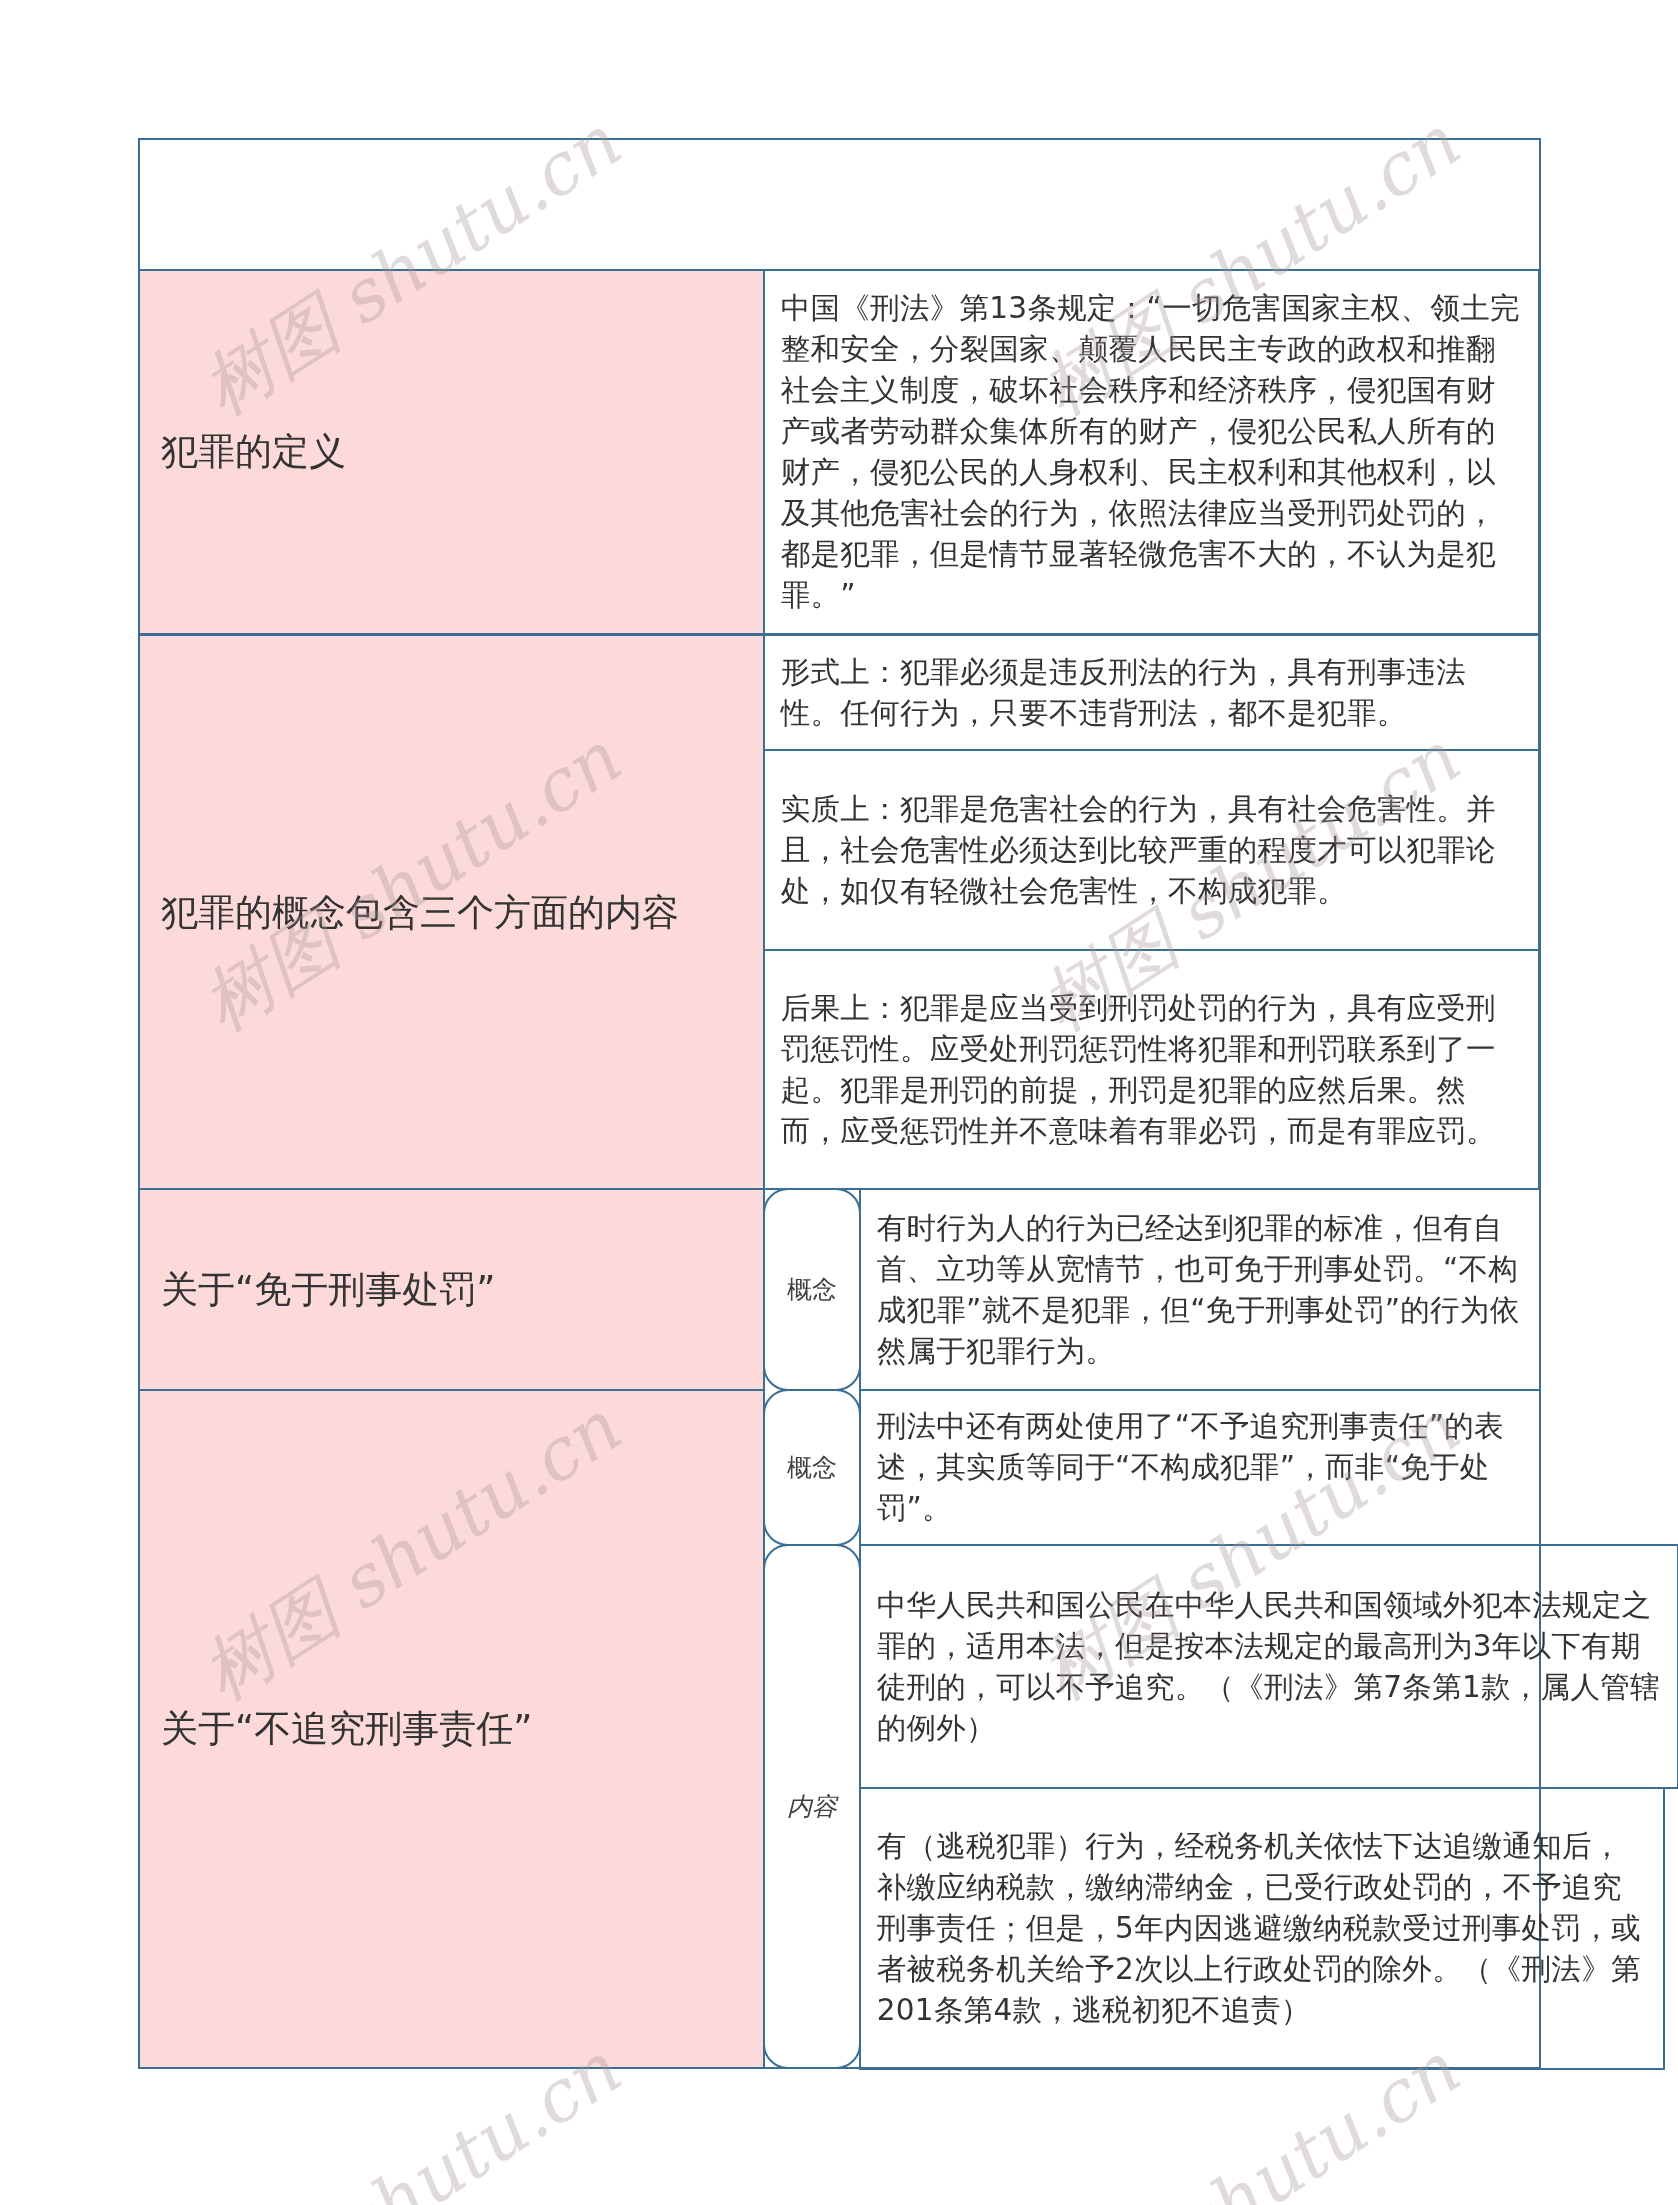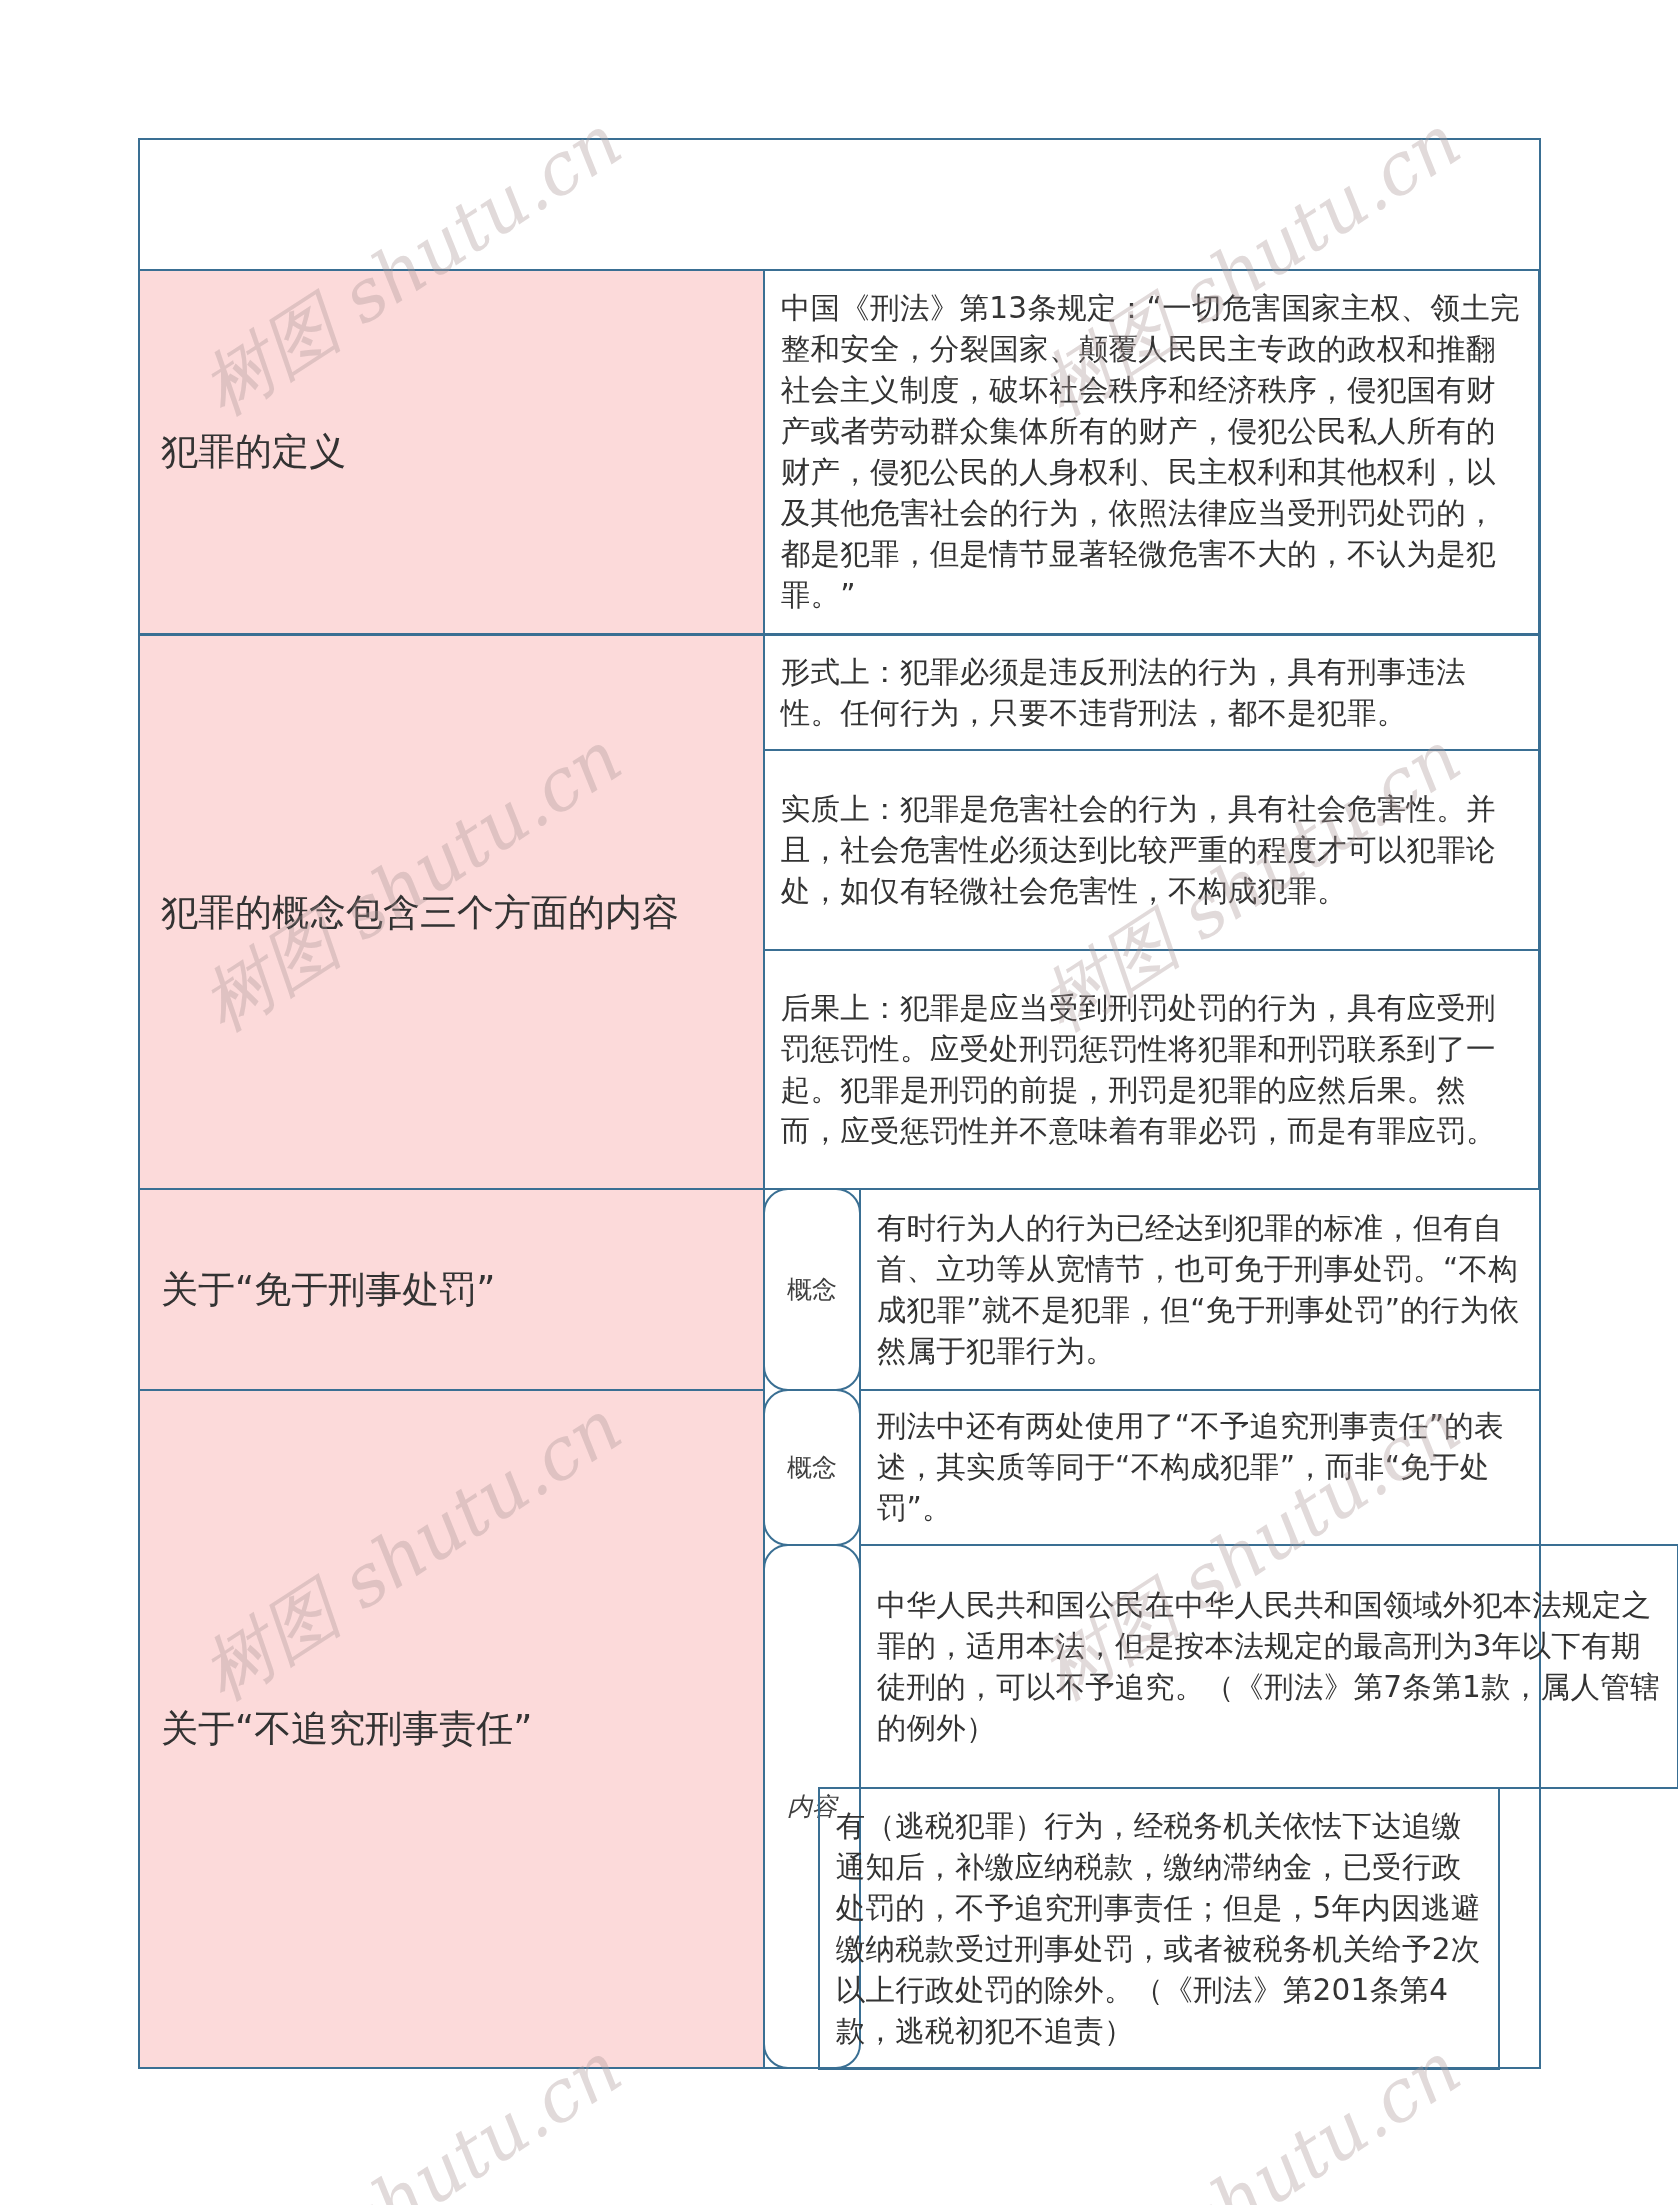--- a/index.html
+++ b/index.html
@@ -62,21 +62,21 @@
   </div>
   <div class="cell text" style="left:719px; top:1249px; width:682px; height:157px;">
     <span>刑法中还有两处使用了“不予追究刑事责任”的表述，其实质等同于“不构成犯罪”，而非“免于处罚”。</span>
   </div>
   <div class="cell sub" style="left:623px; top:1404px; width:98px; height:525px;font-style:italic;">
     <span>内容</span>
   </div>
   <div class="cell text" style="left:719px; top:1404px; width:820px; height:245px;">
     <span>中华人民共和国公民在中华人民共和国领域外犯本法规定之罪的，适用本法，但是按本法规定的最高刑为3年以下有期徒刑的，可以不予追究。（《刑法》第7条第1款，属人管辖的例外）</span>
   </div>
-  <div class="cell text" style="left:678px; top:1647px; width:682px; height:283px;">
+  <div class="cell text" style="left:719px; top:1647px; width:806px; height:283px;">
     <span>有（逃税犯罪）行为，经税务机关依怯下达追缴通知后，补缴应纳税款，缴纳滞纳金，已受行政处罚的，不予追究刑事责任；但是，5年内因逃避缴纳税款受过刑事处罚，或者被税务机关给予2次以上行政处罚的除外。（《刑法》第201条第4款，逃税初犯不追责）</span>
   </div>
 </div>
 
 <div class="wm" style="left:236px; top:341px;">树图 shutu.cn</div>
 <div class="wm" style="left:1075px; top:341px;">树图 shutu.cn</div>
 <div class="wm" style="left:236px; top:957px;">树图 shutu.cn</div>
 <div class="wm" style="left:1075px; top:957px;">树图 shutu.cn</div>
 <div class="wm" style="left:236px; top:1626px;">树图 shutu.cn</div>
 <div class="wm" style="left:1075px; top:1626px;">树图 shutu.cn</div>

